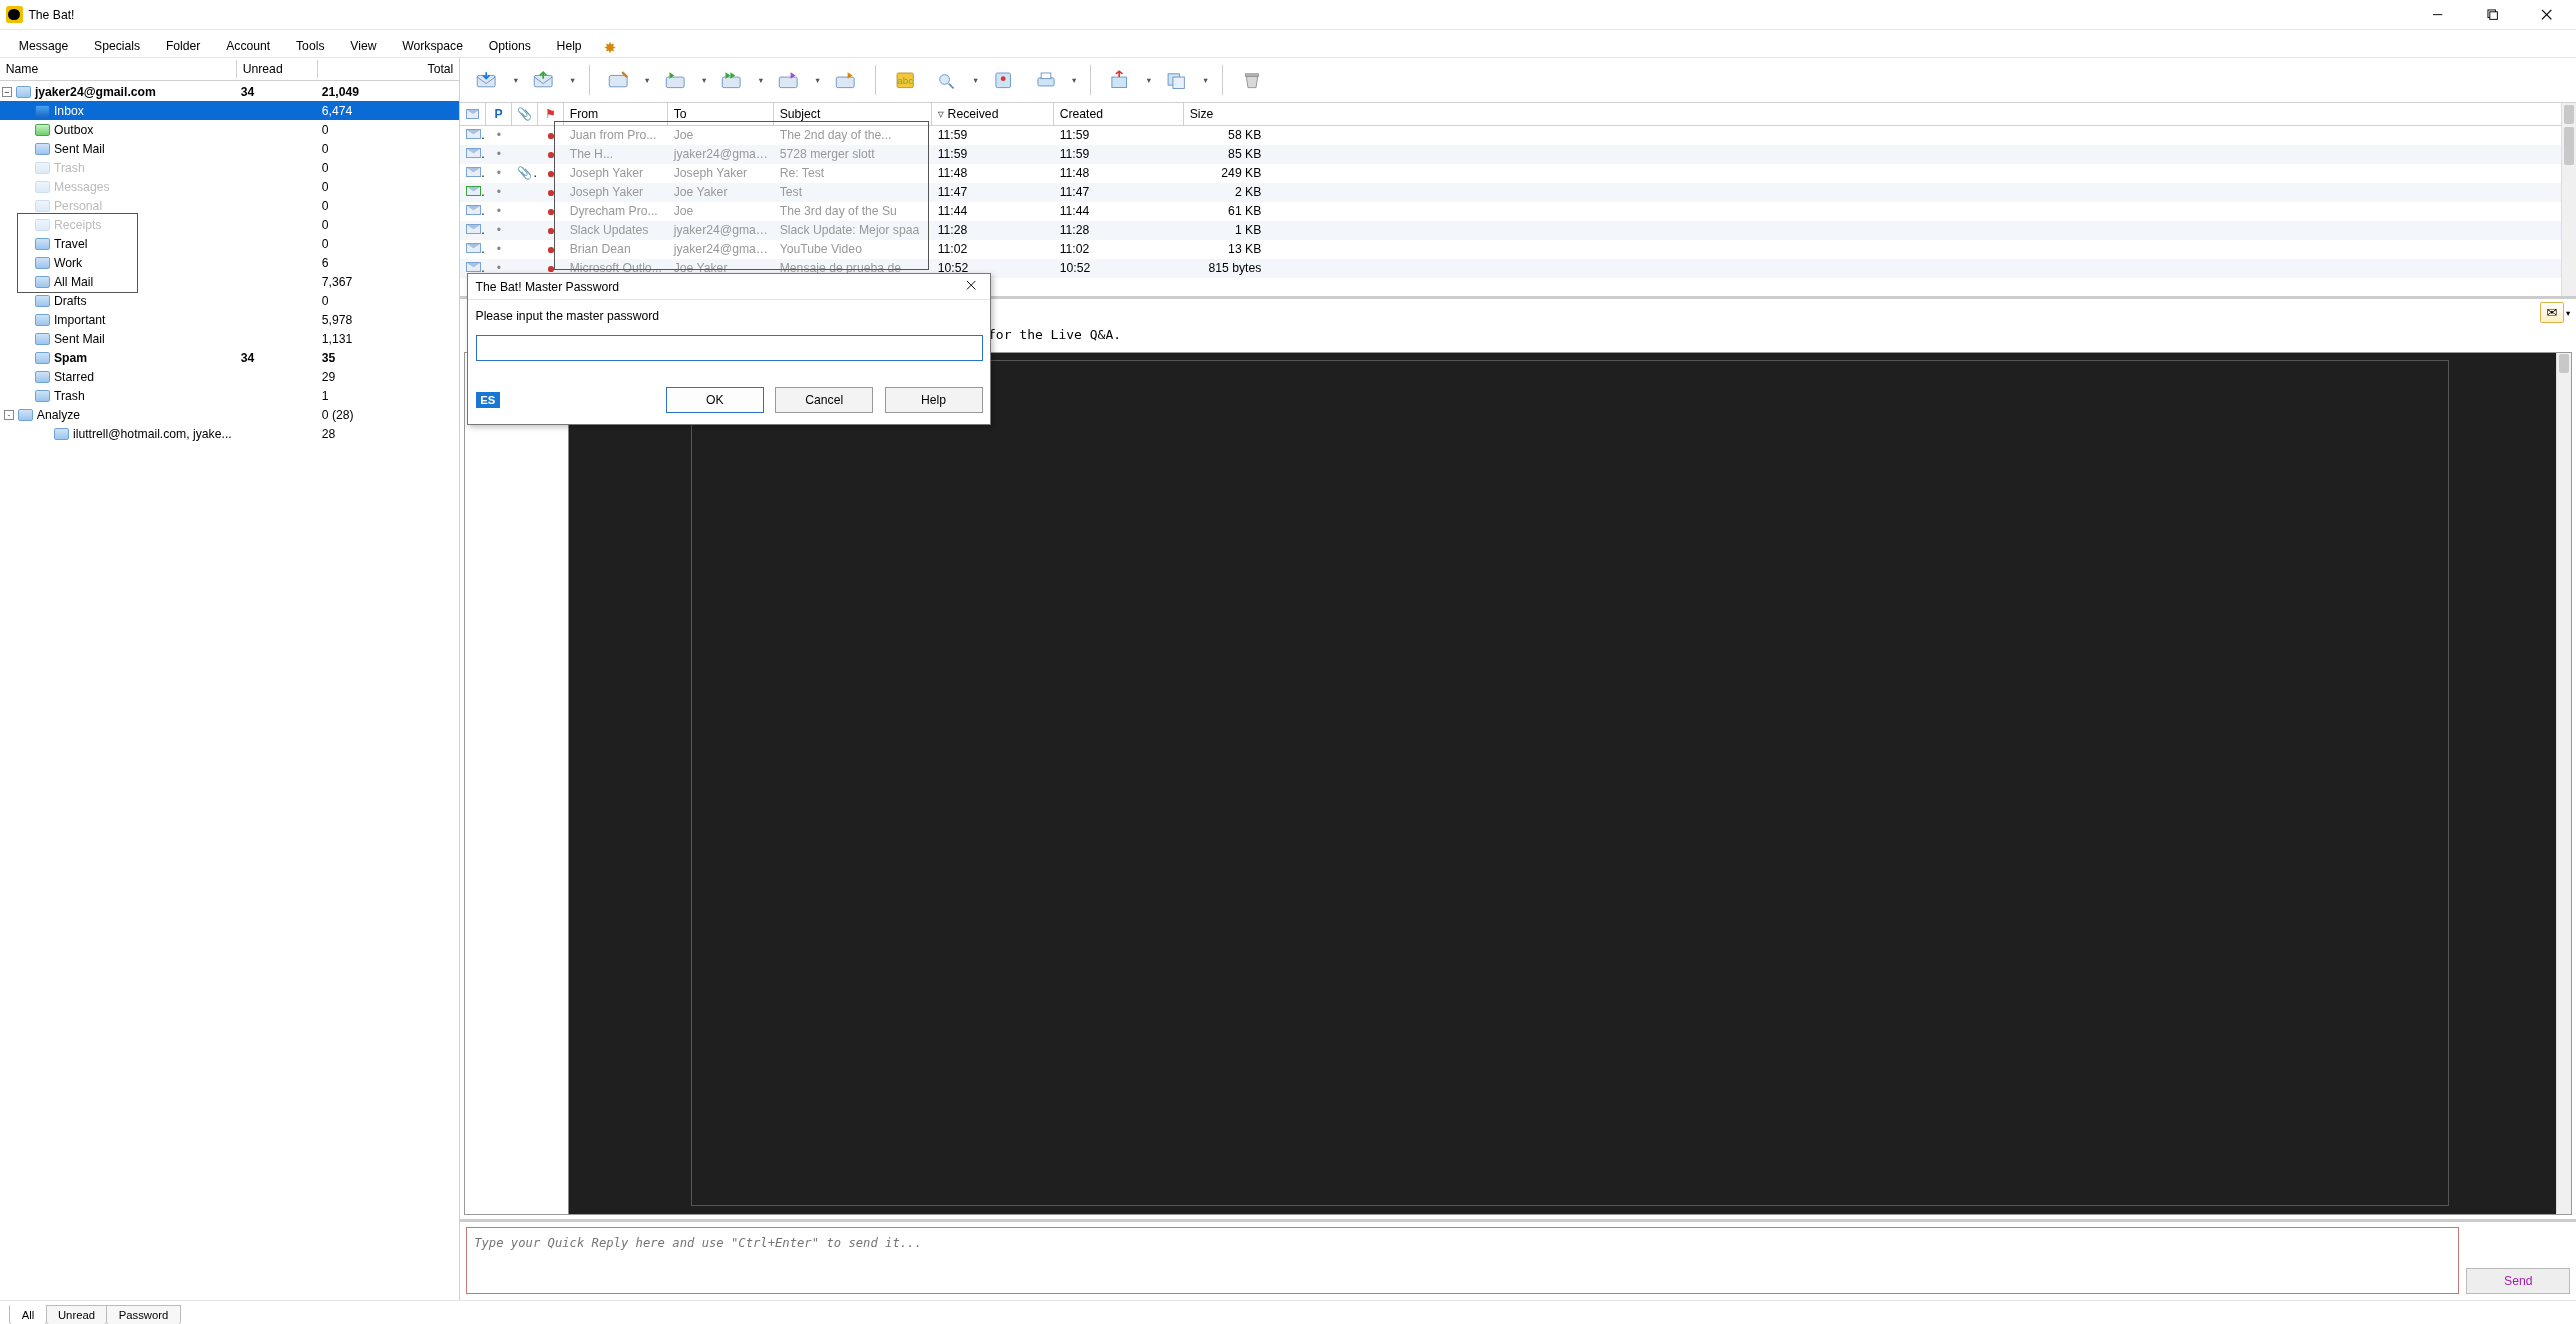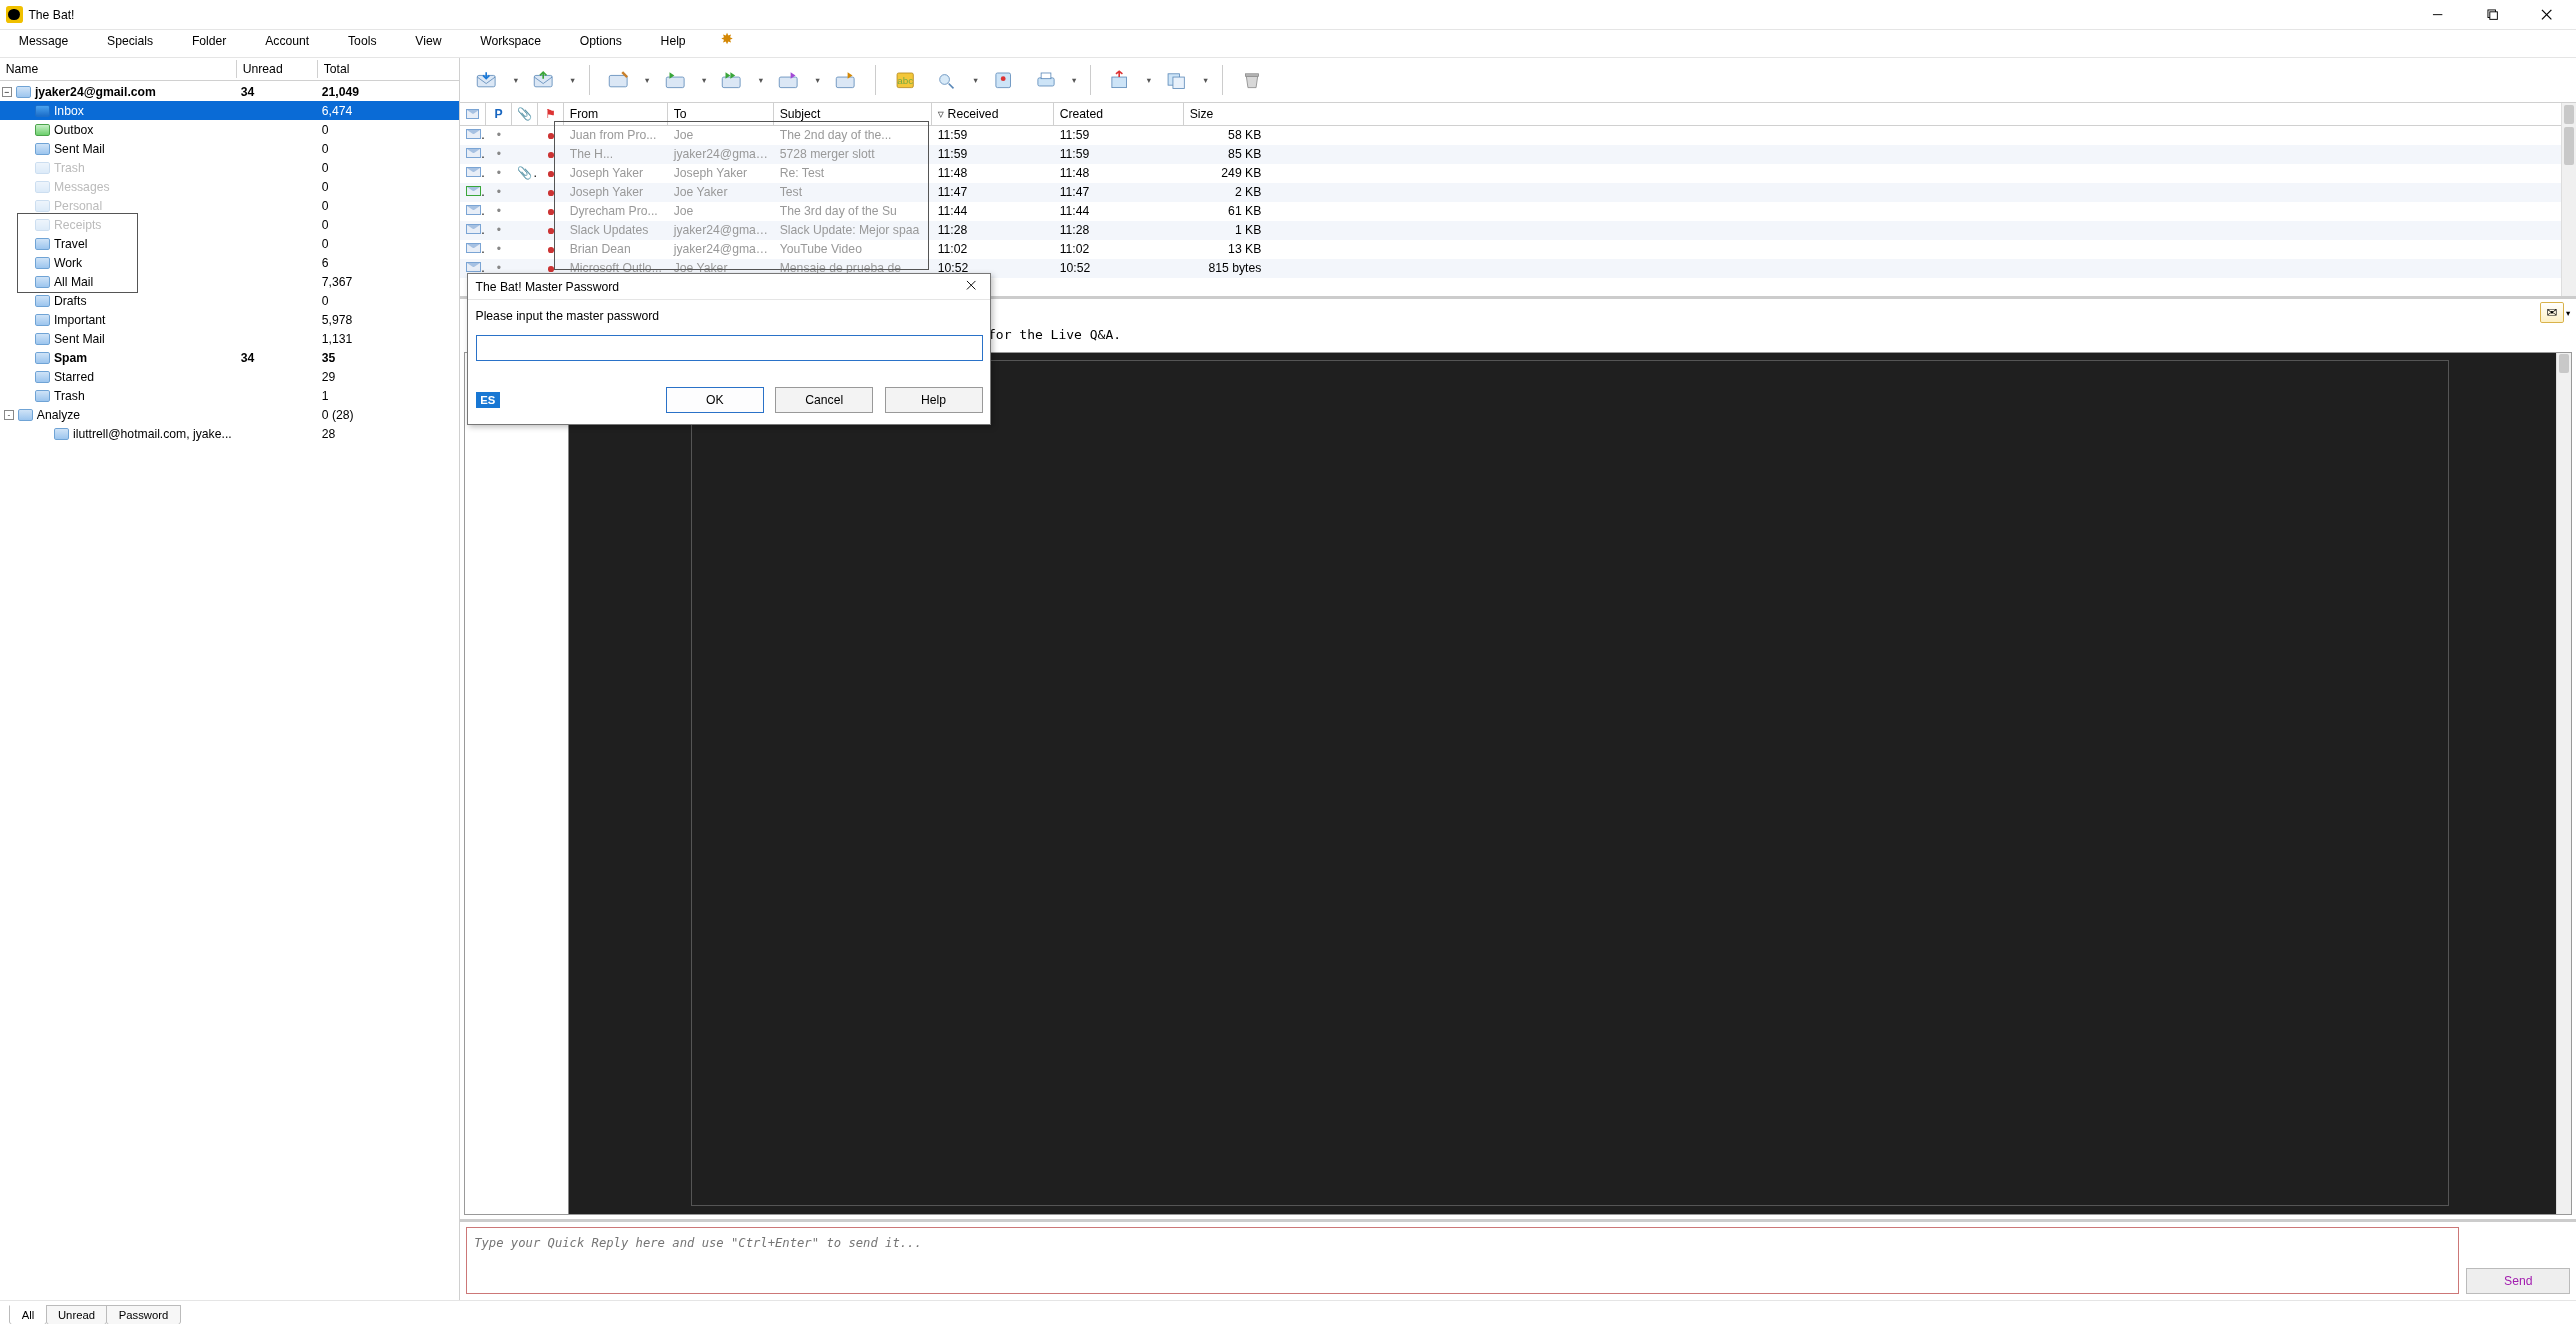--- a/index.html
+++ b/index.html
@@ -8,34 +8,34 @@
 
 .titlebar { height: 30px; display: flex; align-items: center; padding: 0 5.7px; background: #fff; border-bottom: 0.9px solid #e5e5e5; }
 .titlebar .logo { width: 17px; height: 17px; background: #f0c000; border-radius: 2.8px; margin-right: 5.7px; position: relative; }
 .titlebar .logo::after { content:""; position:absolute; inset:2.8px; background:#000; border-radius:50%; }
 .titlebar .title { flex: 1; color: #000; }
 .winbtns { display:flex; gap:22.6px; margin-right:7.5px;}
 .winbtn { width: 32px; height: 22.6px; display:flex; align-items:center; justify-content:center; cursor:pointer; }
 .winbtn svg { width:11.3px; height:11.3px; }
 
 
-.menubar { height: 28px; display:flex; align-items:flex-start; padding: 0 9.4px; gap:20px; background:#fff; border-bottom:0.9px solid #e5e5e5;}
+.menubar { height: 28px; display:flex; align-items:flex-end; padding: 0 9.4px; gap:7px; background:#fff; border-bottom:0.9px solid #e5e5e5;}
 .menubar .mi { padding: 3.8px 9.4px; cursor:pointer; }
 .menubar .gear { color:#d48806; font-size:15px; padding:0 5.7px;}
 
 
 .main { display:flex; height: calc(100% - 30px - 28px - 24.5px); }
 
 
 .left { width: 460px; border-right: 0.9px solid #d0d0d0; display:flex; flex-direction:column; overflow:hidden;}
 .tree-header { display:flex; height:22.6px; border-bottom:0.9px solid #d0d0d0; background:#fff; align-items:center;}
 .tree-header .col { padding:1.9px 5.7px; border-right:0.9px solid #d0d0d0;}
 .tree-header .col-name { width:237px;}
 .tree-header .col-unread{ width:81px;}
-.tree-header .col-total{ flex:1; border-right:none;}
+.tree-header .col-total{ flex:1; border-right:none;text-align:right;}
 .tree { flex:1; overflow:auto; padding-top:1.9px;}
 .trow { display:flex; align-items:center; height:19px; }
 .trow .lbl { display:flex; align-items:center; gap:3.8px; width:237px; padding-left:3.8px;}
 .trow .unr { width:81px; padding-left:3.8px;}
 .trow .tot { flex:1; padding-left:3.8px;}
 .trow.sel { background:#0a6bd6; color:#fff;}
 .trow.bold { font-weight:600;}
 .foldericon { width:15px; height:12.2px; background: linear-gradient(#cfe3f7,#9cc5ee); border:0.9px solid #6fa3d5; border-radius:1.9px; display:inline-block;}
 .foldericon.inbox { background: linear-gradient(#4aa3f0,#1c6ec9); border-color:#1c6ec9;}
 .foldericon.outbox { background: linear-gradient(#c8f0c8,#6bcf6b); border-color:#4aa34a;}

